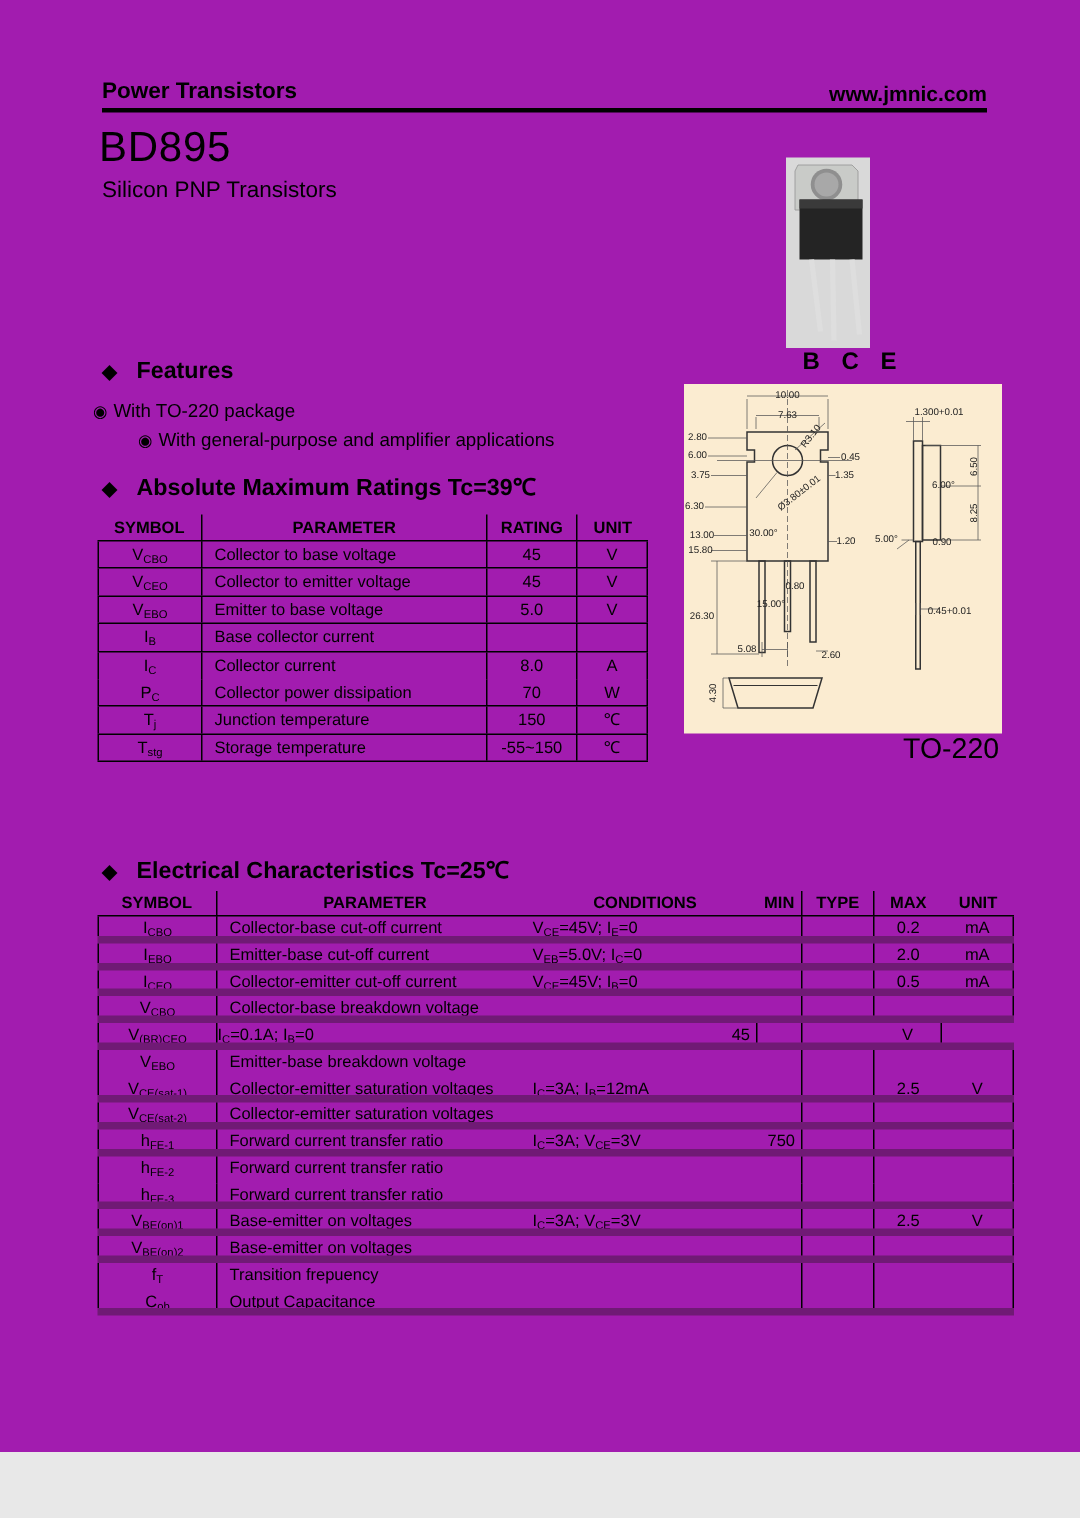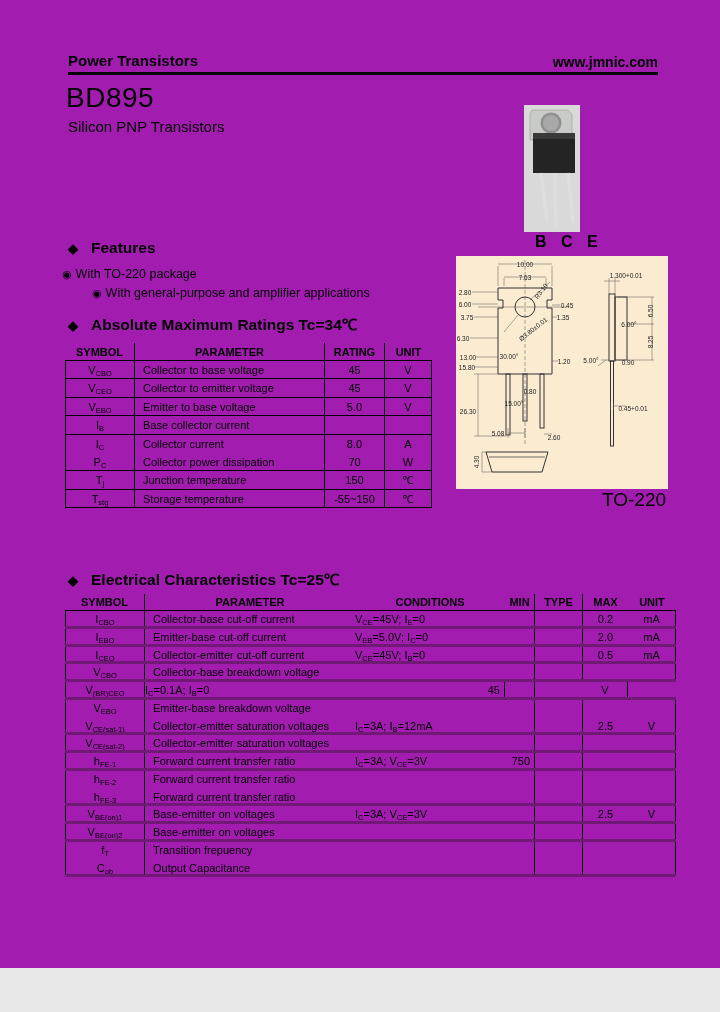--- a/index.html
+++ b/index.html
@@ -34,21 +34,21 @@
   .rt-head .c { border-right:1px solid #000; text-align:center; }
   .rt-head .c:last-child { border-right:none; }
   .rt-row .c { border-right:1px solid #000; overflow:hidden; white-space:nowrap; }
   .rt-row .c:first-child { border-left:1px solid #000; }
 
   .ec { left:65px; top:594px; width:611px; font-size:11px; }
   .ec-head, .ec-row { display:grid; grid-template-columns:80px 210px 150px 30px 48px 45px 48px; }
   .ec-head { height:17px; line-height:17px; border-bottom:1.5px solid #000; font-weight:700; }
   .ec-head .c { text-align:center; }
   .ec-head .c0, .ec-head .c3, .ec-head .c4 { border-right:1px solid #000; }
-  .ec-row { height:17.75px; line-height:17.4px; border-bottom:3px solid #701a75; }
+  .ec-row { height:17.75px; line-height:17.4px; border-bottom:5px solid #701a75; }
   .ec-row.nodiv { border-bottom:none; }
   .ec-row .c { overflow:hidden; white-space:nowrap; }
   .ec-row .c0 { border-left:1px solid #000; border-right:1px solid #000; }
   .ec-row .c3, .ec-row .c4, .ec-row .c6 { border-right:1px solid #000; }
 
   .sym { text-align:center; }
   .par { text-align:left; padding-left:8px; }
   .mid { text-align:center; }
   .minv { text-align:right; padding-right:4px; }
   .sub { font-size:7.5px; vertical-align:-2px; letter-spacing:0; }
@@ -89,21 +89,21 @@
     <span class="diamond">◆</span><span>Features</span>
   </div>
   <div class="abs feat-item" style="top:267px;">
     <span class="bullet">◉</span><span>With TO-220 package</span>
   </div>
   <div class="abs feat-item" style="top:286px;margin-left:30px;">
     <span class="bullet">◉</span><span>With general-purpose and amplifier applications</span>
   </div>
 
   <div class="abs sec-head amr-head">
-    <span class="diamond">◆</span><span>Absolute Maximum Ratings Tc=34℃</span>
+    <span class="diamond">◆</span><span>Absolute Maximum Ratings Tc=39℃</span>
   </div>
   <div class="abs rt">
     <div class="rt-head">
         <div class="c c0">SYMBOL</div>
         <div class="c c1">PARAMETER</div>
         <div class="c c2">RATING</div>
         <div class="c c3">UNIT</div>
       </div>
     <div>
         <div class="rt-row">

